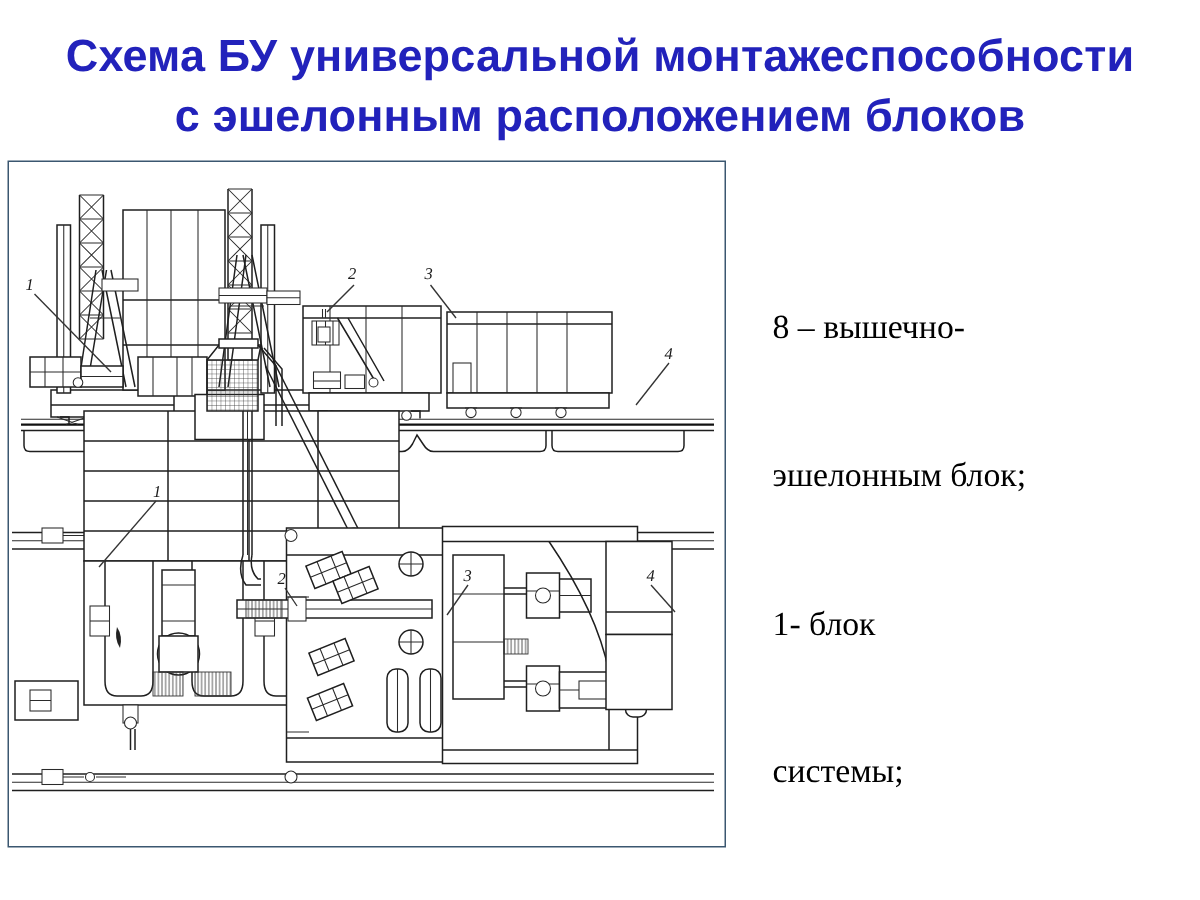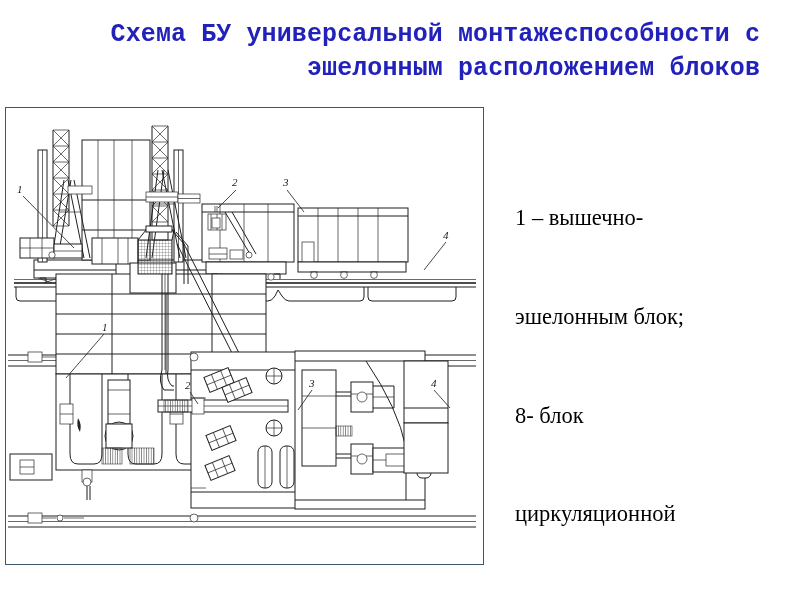--- a/index.html
+++ b/index.html
@@ -14,24 +14,24 @@
     overflow: hidden;
     font-family: "Liberation Serif", serif;
   }
 
   
   #slide-title {
     position: absolute;
     left: 40px;
     top: 18px;
     width: 720px;
-    text-align: right;
+    text-align: center;
     color: #2222bb;
-    font-family: Liberation Mono, monospace;
-    font-size: 25px;
+    font-family: Liberation Sans, sans-serif;
+    font-size: 30px;
     font-weight: bold;
     line-height: 1.34;
     letter-spacing: 0.1px;
   }
 
   
   #figure-frame {
     position: absolute;
     left: 5px;
     top: 107px;
@@ -398,21 +398,20 @@
         <text class="num" x="303" y="279">3</text>
 
         <path class="lead" d="M428,282 L444,300"></path>
         <text class="num" x="425" y="279">4</text>
       </g>
     </g>
   </svg>
 </div>
 
 <div id="legend-block">
-  <span class="legend-line">1 – вышечно-</span>
+  <span class="legend-line">8 – вышечно-</span>
   <span class="legend-line">эшелонным блок;</span>
-  <span class="legend-line">8- блок</span>
-  <span class="legend-line">циркуляционной</span>
+  <span class="legend-line">1- блок</span>
   <span class="legend-line">системы;</span>
   
   
   
 </div>
 
 </body></html>

